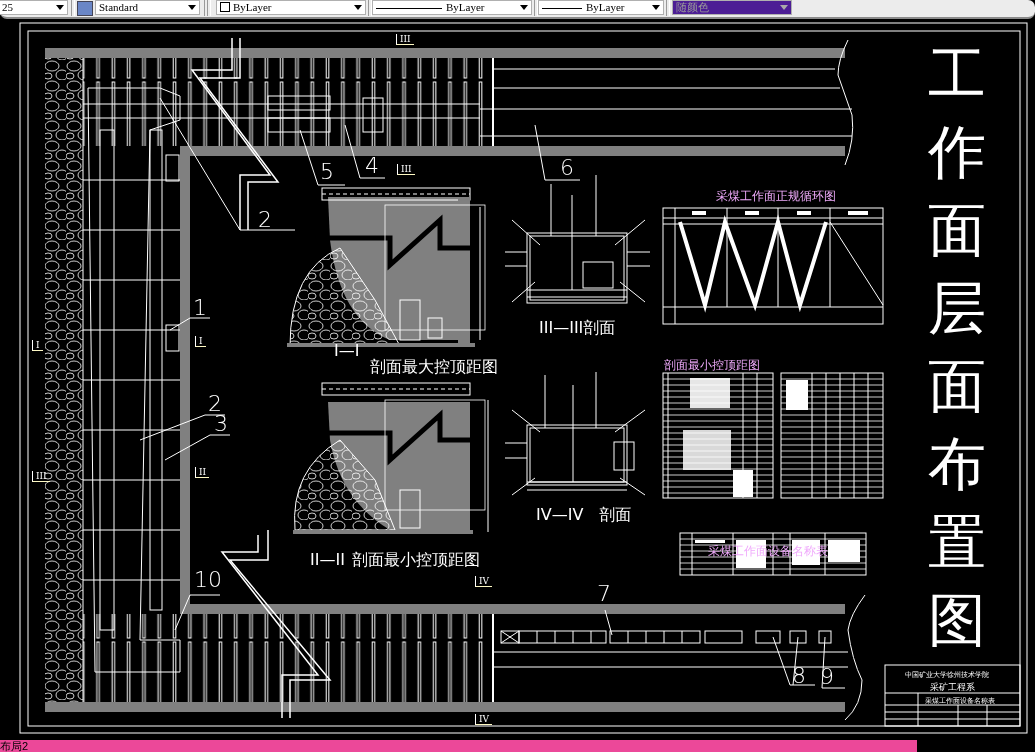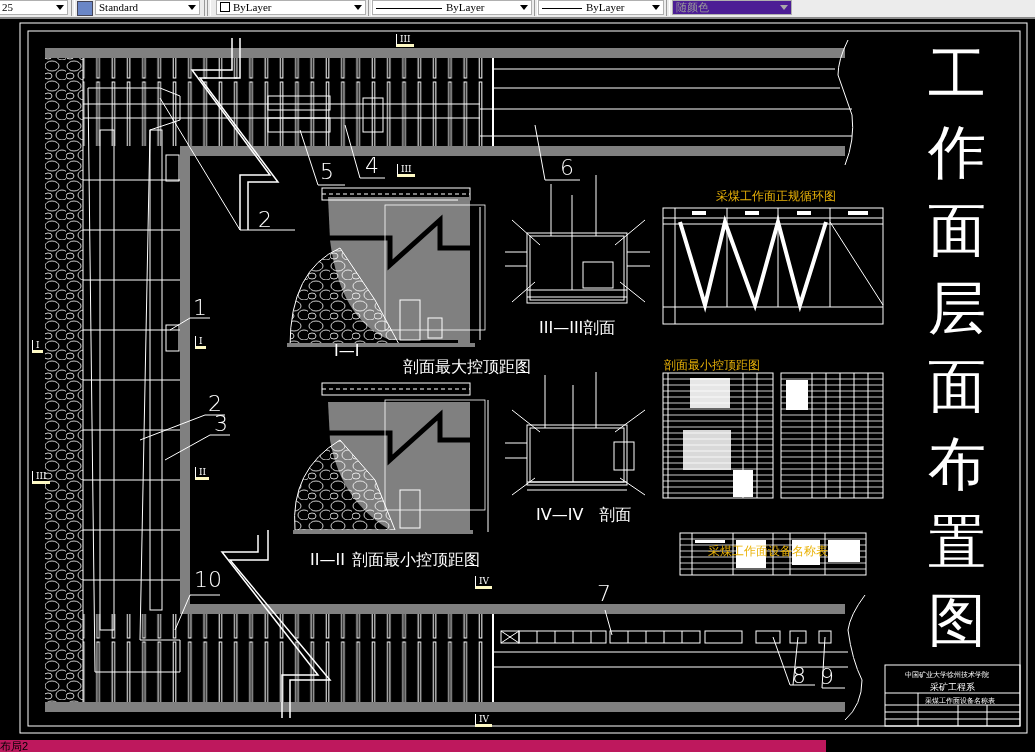--- a/index.html
+++ b/index.html
@@ -1,35 +1,35 @@
 <!DOCTYPE html>
 <html><head>
 <meta charset="utf-8">
 <style>
   html,body{margin:0;padding:0;}
   body{width:1035px;height:752px;position:relative;overflow:hidden;background:#000;font-family:"Liberation Sans",sans-serif;}
-  .toolbar{position:absolute;left:0;top:0;width:1035px;height:17px;background:#ececec;border-bottom:2px solid #8a8a8a;}
+  .toolbar{position:absolute;left:0;top:0;width:1035px;height:17px;background:#ececec;border-bottom:2px solid #8a8a8a;border-radius:7px;}
   .tb-combo{position:absolute;top:0;height:15px;background:#fff;border:1px solid #b0b0b0;font-family:"Liberation Serif",serif;font-size:11px;line-height:13px;color:#000;box-sizing:border-box;}
   .tb-combo .txt{position:absolute;left:3px;top:0;white-space:nowrap;}
   .tb-combo .arrow{position:absolute;right:3px;top:4px;width:0;height:0;border-left:4px solid transparent;border-right:4px solid transparent;border-top:5px solid #000;}
   .tb-combo.disabled{background:#4c1d95;color:#999;}
   .tb-combo.disabled .arrow{border-top-color:#aaa;}
   .tb-sep{position:absolute;top:0;width:2px;height:16px;border-left:1px solid #999;border-right:1px solid #fff;}
   .line-sample{display:inline-block;vertical-align:middle;height:1px;background:#000;margin-right:4px;}
   .checkbox-sample{display:inline-block;width:8px;height:8px;border:1px solid #000;vertical-align:-1px;margin-right:3px;background:#fff;}
   .style-icon{position:absolute;left:77px;top:1px;width:14px;height:13px;background:#6a86c6;border:1px solid #445;}
   .canvas{position:absolute;left:0;top:19px;width:1035px;height:721px;background:#000;overflow:hidden;}
-  .statusbar{position:absolute;left:0;top:740px;width:826px;height:12px;background:#be185d;font-size:11px;line-height:12px;color:#000;}
+  .statusbar{position:absolute;left:0;top:740px;width:917px;height:12px;background:#ec4899;font-size:11px;line-height:12px;color:#000;}
   .statusbar span{position:absolute;left:0;top:0;}
   .vtitle{position:absolute;left:922px;top:20px;width:70px;display:flex;flex-direction:column;align-items:center;}
   .vtitle span{display:block;color:#fff;font-size:58px;line-height:78px;font-family:"DejaVu Sans",sans-serif;}
   .lbl{position:absolute;color:#fff;font-size:16px;white-space:nowrap;font-family:"DejaVu Sans",sans-serif;}
   .num{position:absolute;color:#fff;font-size:22px;font-family:"DejaVu Sans",sans-serif;font-weight:200;}
-  .sec{position:absolute;color:#fff;font-size:9px;font-family:"DejaVu Serif",serif;border-left:1px solid #fff;border-bottom:3px solid #fef9c3;padding:0 3px;line-height:10px;}
-  .tbl-title{position:absolute;color:#eab308;font-size:12px;white-space:nowrap;}
+  .sec{position:absolute;color:#fff;font-size:9px;font-family:"DejaVu Serif",serif;border-left:1px solid #fff;border-bottom:1px solid #fef9c3;padding:0 3px;line-height:10px;}
+  .tbl-title{position:absolute;color:#f0abfc;font-size:12px;white-space:nowrap;}
 </style>
 </head>
 <body>
 
 <div class="toolbar">
   <div class="tb-combo" style="left:-2px;width:70px;">
     <span class="txt">25</span>
     <span class="arrow"></span>
   </div>
   <div class="tb-sep" style="left:71px;"></div>
@@ -321,21 +321,21 @@
   <span class="num" style="left:320px;top:140px;">5</span>
   <span class="num" style="left:560px;top:136px;">6</span>
   <span class="num" style="left:597px;top:562px;">7</span>
   <span class="num" style="left:792px;top:644px;">8</span>
   <span class="num" style="left:820px;top:645px;">9</span>
   <span class="num" style="left:194px;top:548px;">10</span>
   <span class="num" style="left:258px;top:188px;">2</span>
 
   
   <span class="lbl" style="left:334px;top:322px;text-align:center;">I—I</span>
-  <span class="lbl" style="left:370px;top:338px;margin-left:33px;">剖面最大控顶距图</span>
+  <span class="lbl" style="left:370px;top:338px;">剖面最大控顶距图</span>
   <span class="lbl" style="left:310px;top:531px;">II—II</span>
   <span class="lbl" style="left:352px;top:531px;">剖面最小控顶距图</span>
   <span class="lbl" style="left:539px;top:299px;">III—III剖面</span>
   <span class="lbl" style="left:536px;top:486px;">IV—IV　剖面</span>
 
   
   <span class="tbl-title" style="left:716px;top:169px;">采煤工作面正规循环图</span>
   <span class="tbl-title" style="left:664px;top:338px;">剖面最小控顶距图</span>
   <span class="tbl-title" style="left:708px;top:524px;text-align:right;">采煤工作面设备名称表</span>
 

